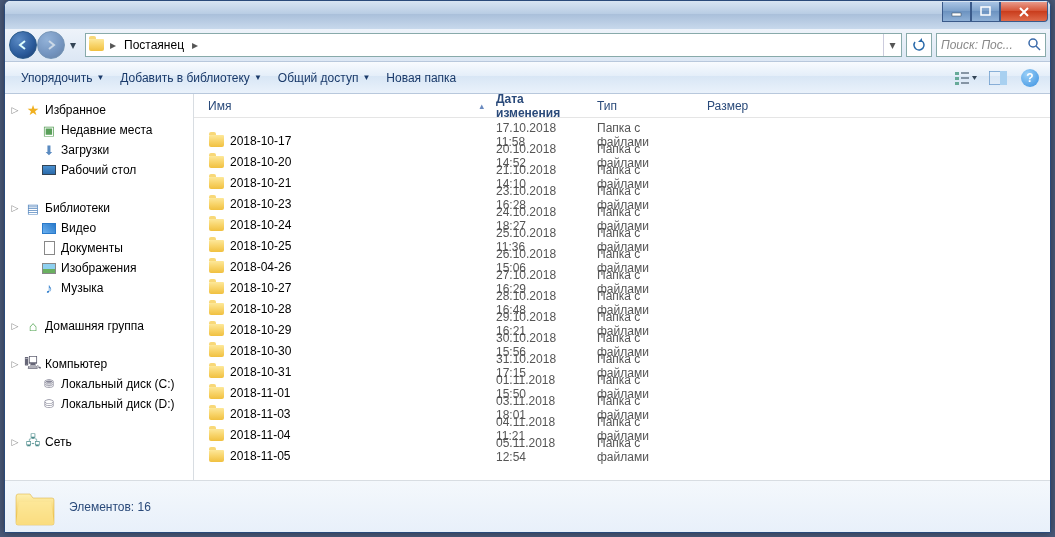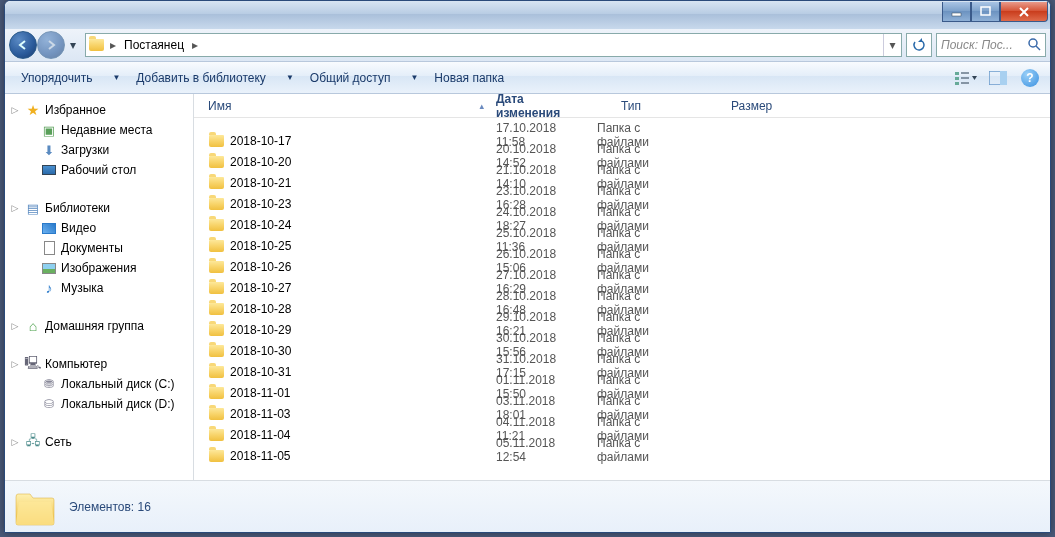--- a/index.html
+++ b/index.html
@@ -17,36 +17,36 @@
   .navdrop{width:16px;display:flex;align-items:center;justify-content:center;color:#345;}
   .addrbar{flex:1;height:24px;background:#fff;border:1px solid #8aa;display:flex;align-items:center;}
   .addrfolder{width:20px;display:flex;align-items:center;justify-content:center;}
   .crumb{padding:0 4px;display:flex;align-items:center;height:100%;}
   .crumb-arrow{padding:0 4px;color:#555;}
   .addrend-arrow{width:18px;height:100%;border-left:1px solid #ccd;display:flex;align-items:center;justify-content:center;color:#555;}
   .refresh{width:26px;height:24px;background:#fff;border:1px solid #8aa;display:flex;align-items:center;justify-content:center;color:#2a6aaa;}
   .search{width:110px;height:24px;background:#fff;border:1px solid #8aa;display:flex;align-items:center;padding:0 4px;color:#888;font-style:italic;overflow:hidden;}
   .search .mag{margin-left:auto;color:#3a6aaa;}
   .toolbar{height:32px;background:linear-gradient(to bottom,#f8fbfe,#e4eef9 45%,#d8e6f5 46%,#eaf2fb);border-bottom:1px solid #b8c8dc;display:flex;align-items:center;padding:0 8px;color:#1a3a6a;}
-  .toolbtn{padding:4px 8px;display:flex;align-items:center;gap:20px;}
+  .toolbtn{padding:4px 8px;display:flex;align-items:center;gap:4px;}
   .toolbtn .tri{font-size:8px;}
   .toolbar .right{margin-left:auto;display:flex;align-items:center;gap:8px;}
   .iconbtn{width:24px;height:24px;display:flex;align-items:center;justify-content:center;}
   .content{flex:1;display:flex;min-height:0;}
   .navpane{width:189px;border-right:1px solid #d8dde2;overflow-y:auto;padding-top:6px;background:#fff;}
   .navitem{display:flex;align-items:center;height:20px;padding-left:18px;gap:4px;white-space:nowrap;}
   .navitem.sub{padding-left:36px;}
   .navitem .expander{width:12px;margin-left:-14px;color:#888;font-size:9px;text-align:center;}
   .navgap{height:18px;}
   .filepane{flex:1;display:flex;flex-direction:column;overflow:hidden;background:#fff;}
   .colhdr{height:24px;border-bottom:1px solid #e5e5e5;display:flex;align-items:center;padding-left:8px;color:#2a4a7a;}
   .col{padding:0 6px;display:flex;align-items:center;height:100%;}
   .col.name{width:288px;}
   .col.date{width:101px;font-weight:bold;}
-  .col.type{width:110px;margin-left:24px;}
+  .col.type{width:110px;}
   .col.size{width:76px;}
   .col .sort{margin-left:auto;color:#6a8abf;font-size:9px;}
   .filelist{flex:1;overflow-y:auto;padding-top:10px;}
   .filerow{height:21px;display:flex;align-items:flex-end;padding-left:8px;}
   .filerow .cell{padding:0 6px;}
   .filerow .name{width:288px;display:flex;align-items:center;gap:6px;}
   .filerow .date{width:101px;color:#555;}
   .filerow .type{width:110px;color:#555;}
   .details{height:52px;border-top:1px solid #d8dde2;background:linear-gradient(to bottom,#f4f8fc,#e8f0fa);display:flex;align-items:center;padding:4px 8px;gap:12px;}
   .bigfolder{width:44px;height:42px;display:flex;align-items:center;justify-content:center;}
@@ -328,21 +328,21 @@
               <span>2018-10-25</span>
             </div>
             <div class="cell date">25.10.2018 11:36</div>
             <div class="cell type">Папка с файлами</div>
           </div>
           <div class="filerow">
             <div class="cell name">
               <span class="ico">
                 <span class="ico-folder"></span>
               </span>
-              <span>2018-10-26</span>
+              <span>2018-04-26</span>
             </div>
             <div class="cell date">26.10.2018 15:06</div>
             <div class="cell type">Папка с файлами</div>
           </div>
           <div class="filerow">
             <div class="cell name">
               <span class="ico">
                 <span class="ico-folder"></span>
               </span>
               <span>2018-10-27</span>

